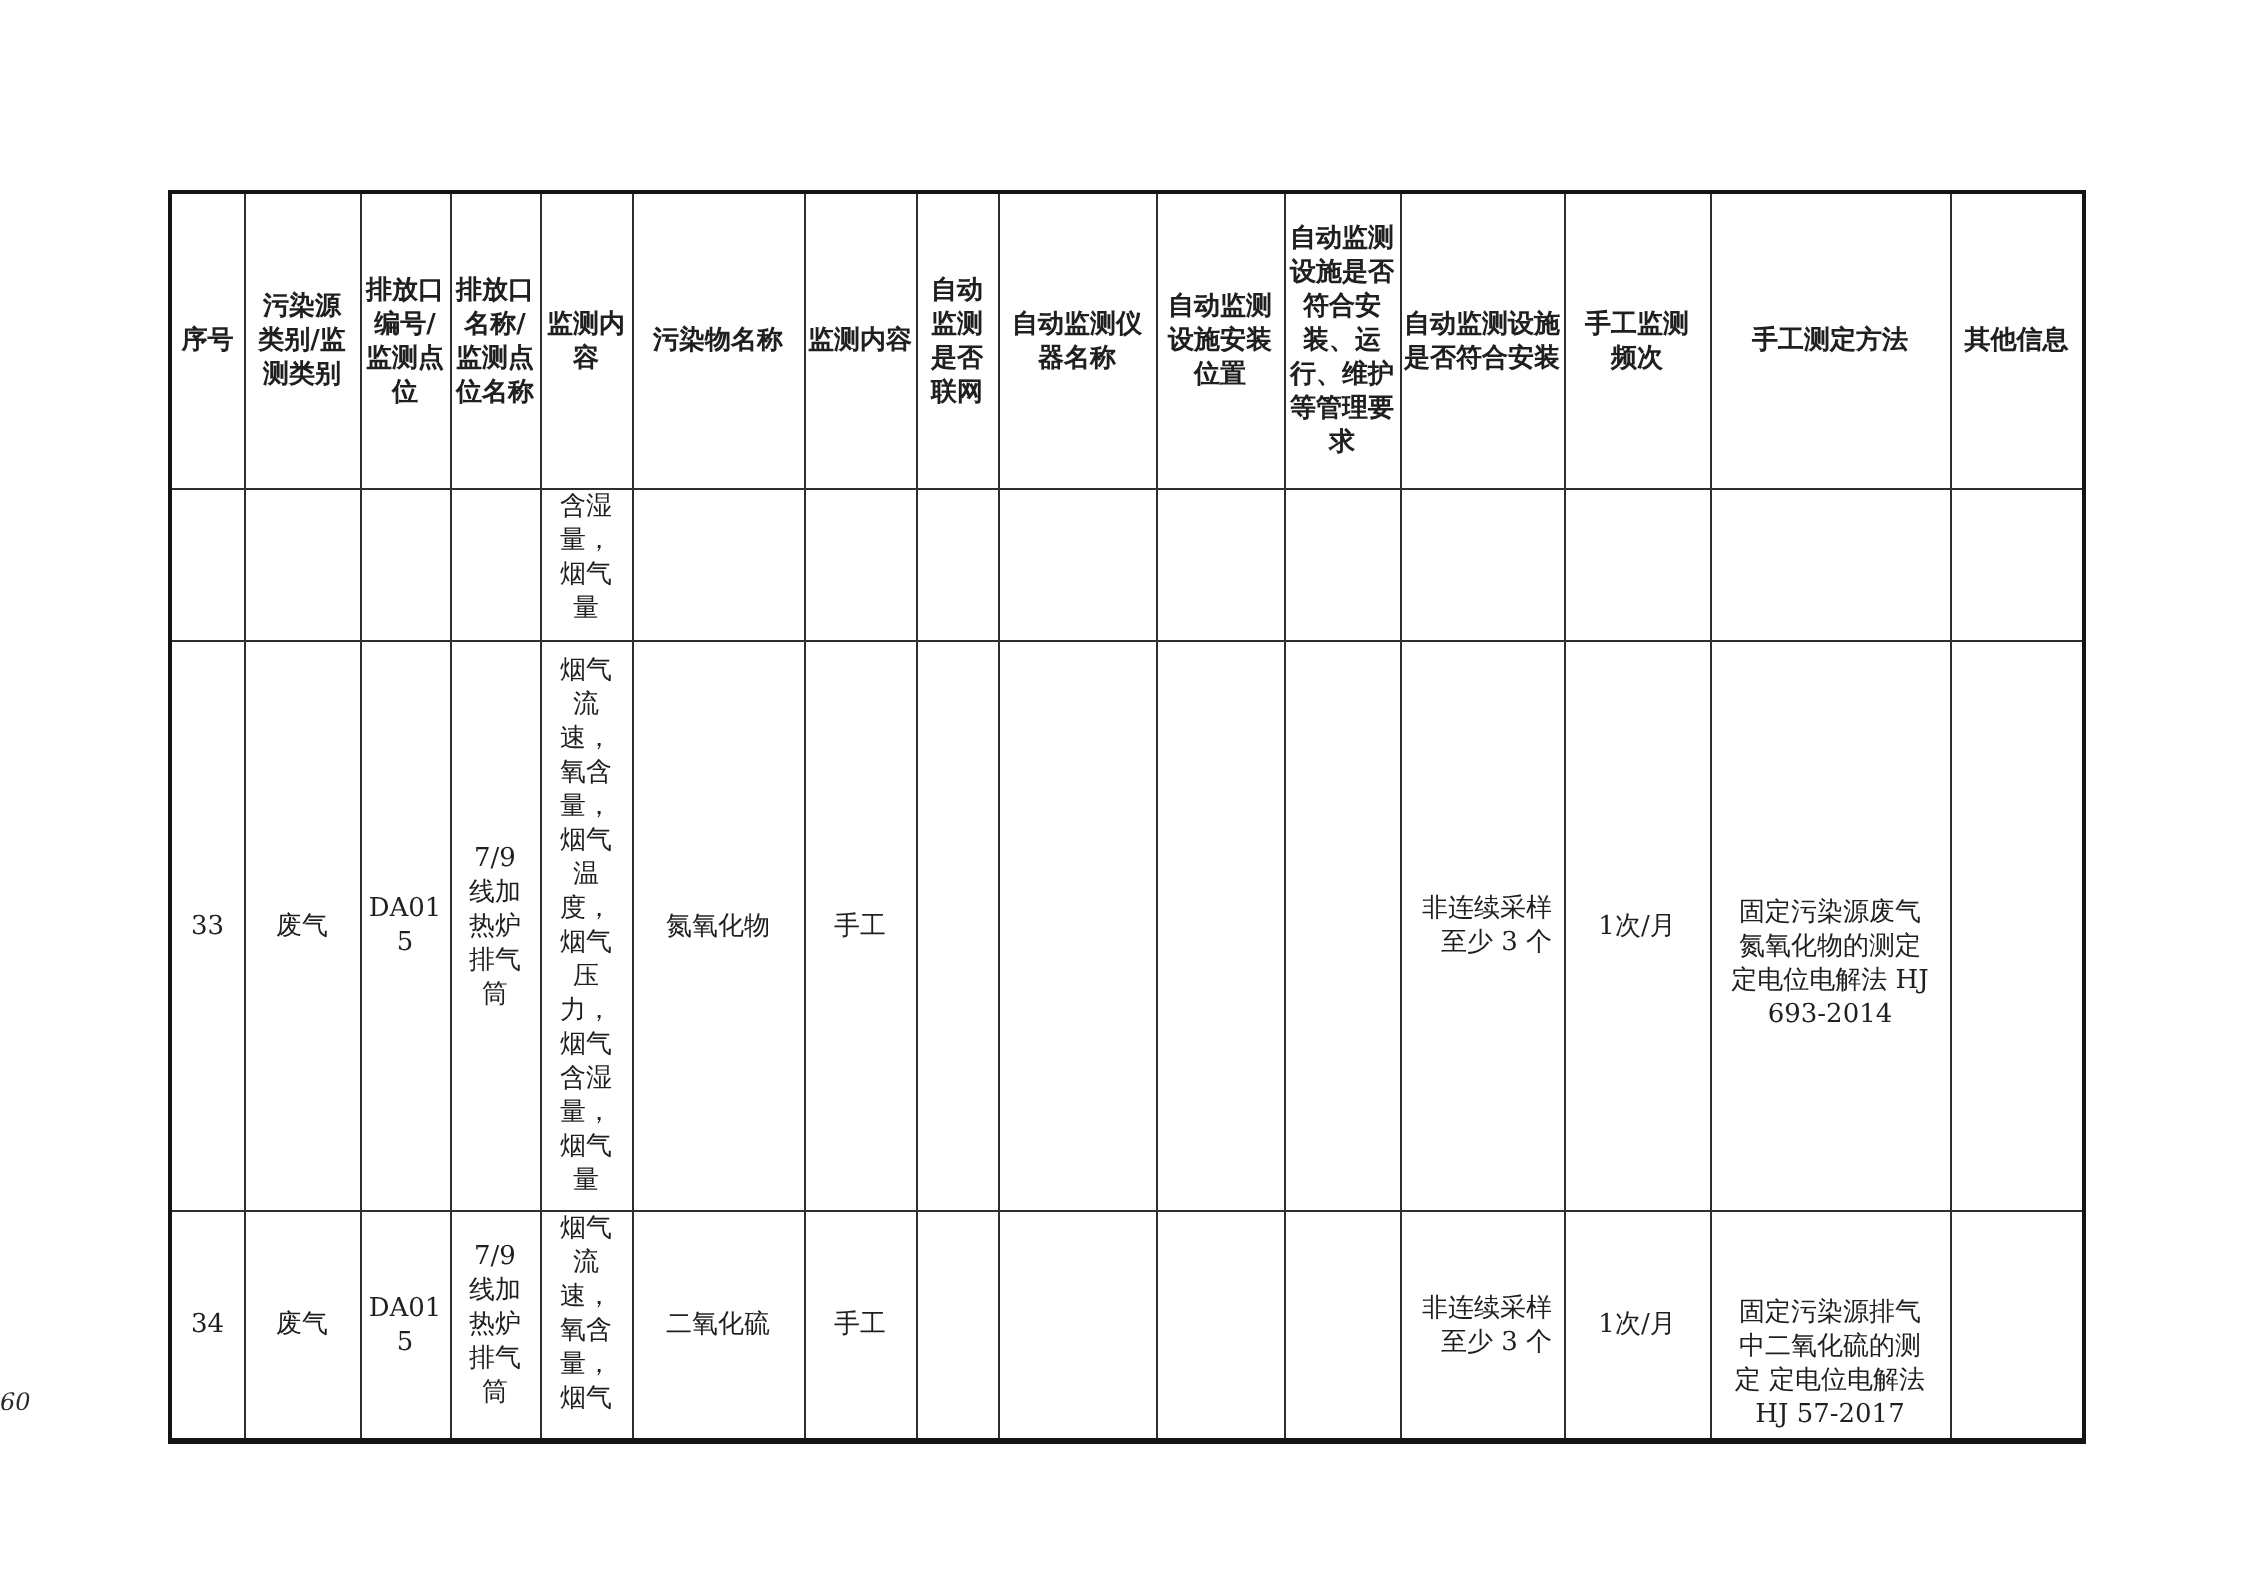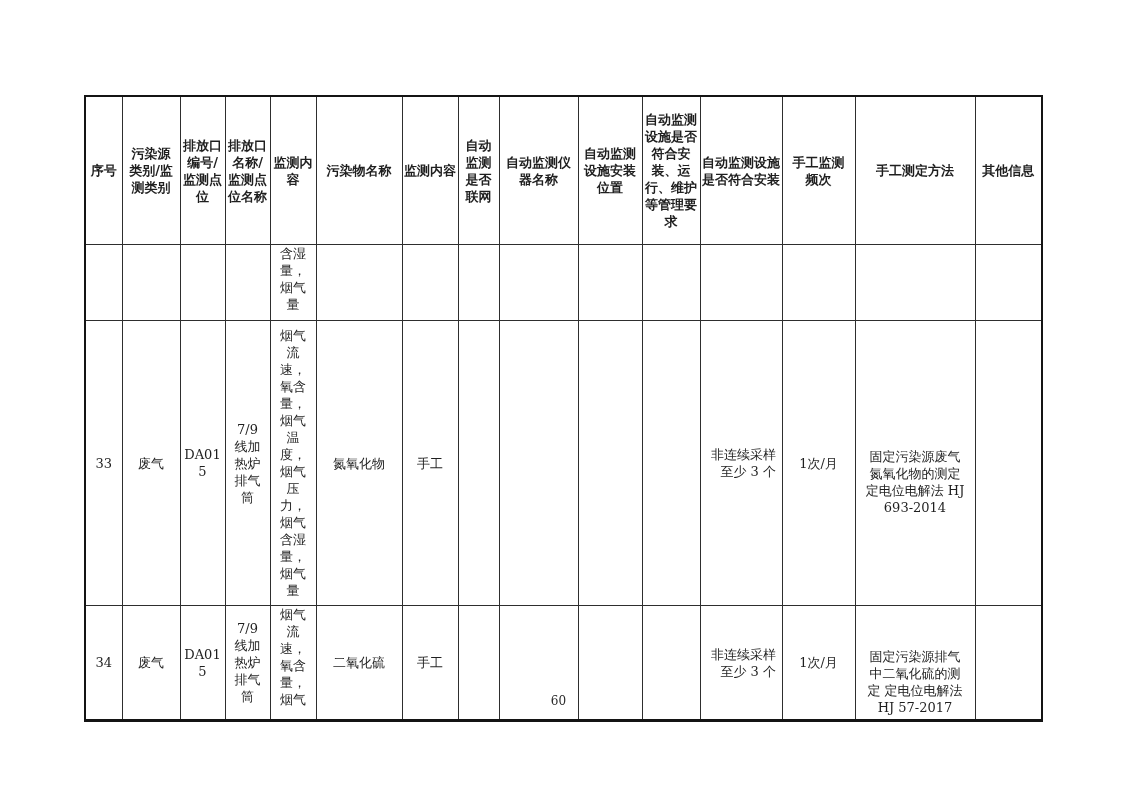--- a/index.html
+++ b/index.html
@@ -43,23 +43,23 @@
   .cw { display: inline-block; }
   .cw30  { max-width: 30px; }
   .cw32  { max-width: 32px; }
   .cw40  { max-width: 40px; word-break: break-all; }
   .cw70  { max-width: 70px; text-align: right; }
   .cw100 { max-width: 100px; margin-top: 38px; }
   .page-footer {
     position: absolute;
     left: 0; top: 694px;
     width: 1117px;
-    text-align: center;
     font-size: 12px;
     color: #2a2a2a;
+    font-style: italic;
   }
 </style>
 </head>
 <body>
 
 <table class="doc-table">
   <colgroup>
     <col style="width:37px">
       <col style="width:58px">
       <col style="width:45px">

